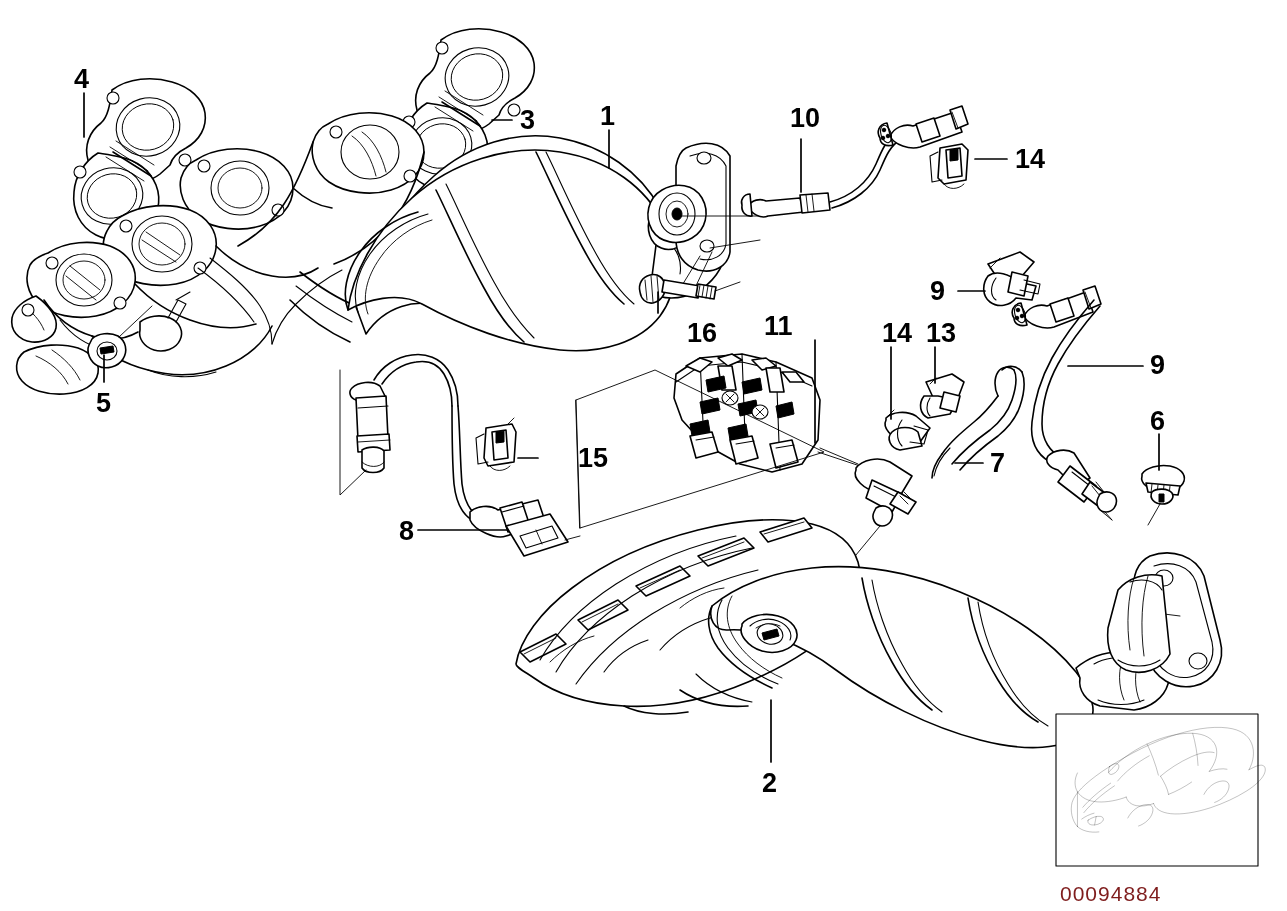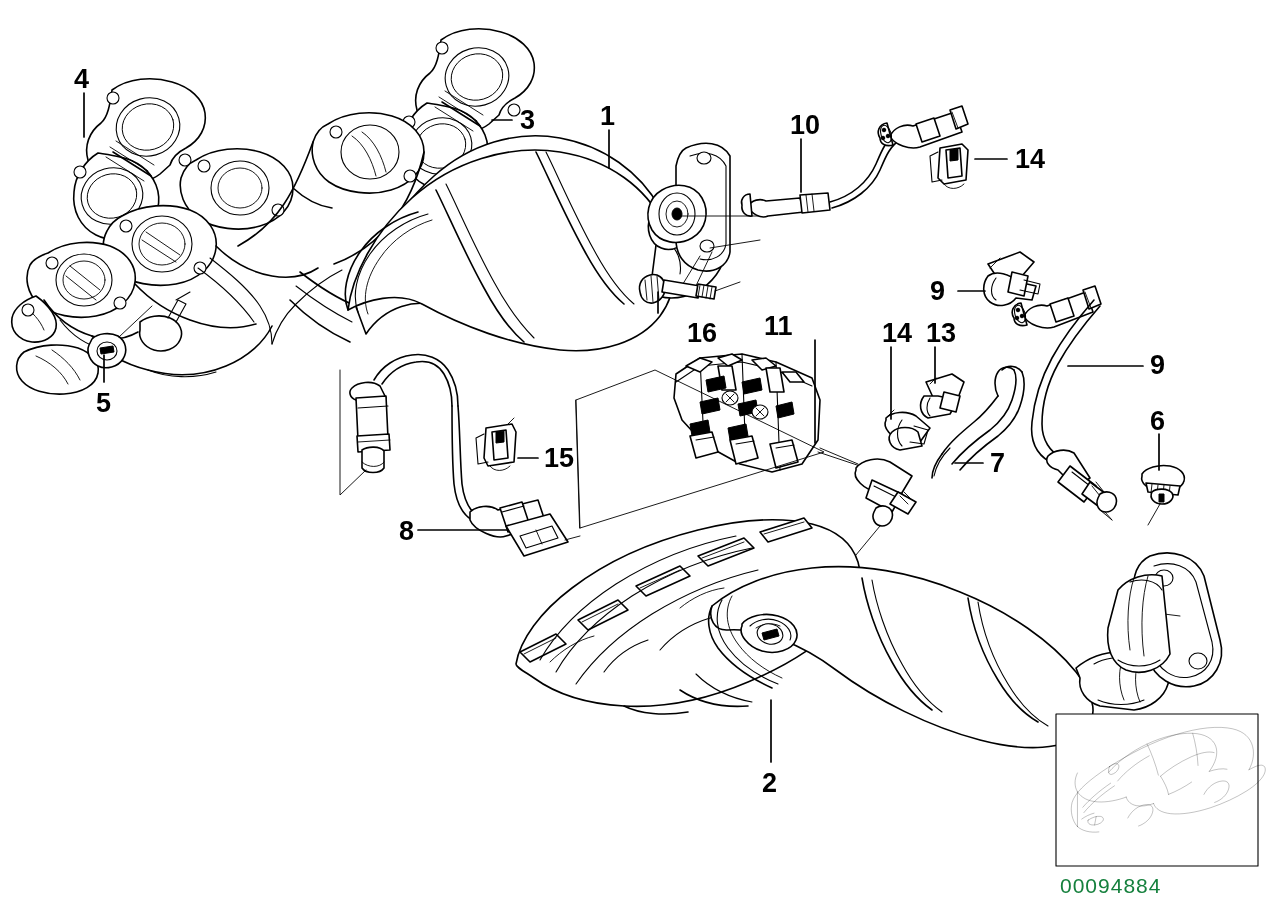--- a/index.html
+++ b/index.html
@@ -31,22 +31,23 @@
     font-weight: bold;
     color: #000000;
     line-height: 1;
     white-space: nowrap;
   }
   #diagram-number {
     position: absolute;
     font-family: "Liberation Sans", sans-serif;
     font-size: 21px;
     letter-spacing: 1px;
-    color: #15803d;
+    color: #7f1d1d;
     white-space: nowrap;
+    margin-top: 8px;
   }
   .ln { fill: none; stroke: #000; stroke-width: 1.6; stroke-linejoin: round; stroke-linecap: round; }
   .ln-thin { fill: none; stroke: #000; stroke-width: 1.1; stroke-linejoin: round; stroke-linecap: round; }
   .ln-hair { fill: none; stroke: #000; stroke-width: 0.9; stroke-linejoin: round; stroke-linecap: round; }
   .fillw { fill: #ffffff; stroke: #000; stroke-width: 1.6; stroke-linejoin: round; }
   .fillw-thin { fill: #ffffff; stroke: #000; stroke-width: 1.1; stroke-linejoin: round; }
   .fillk { fill: #000000; stroke: #000; stroke-width: 1; }
   .leader { fill: none; stroke: #000; stroke-width: 1.7; stroke-linecap: round; }
 </style>
 </head>
@@ -570,25 +571,25 @@
   <div id="callout-layer">
       <div class="callout-label" style="left: 600px; top: 103px;">1</div>
       <div class="callout-label" style="left: 762px; top: 770px;">2</div>
       <div class="callout-label" style="left: 520px; top: 107px;">3</div>
       <div class="callout-label" style="left: 74px; top: 66px;">4</div>
       <div class="callout-label" style="left: 96px; top: 390px;">5</div>
       <div class="callout-label" style="left: 1150px; top: 408px;">6</div>
       <div class="callout-label" style="left: 990px; top: 450px;">7</div>
       <div class="callout-label" style="left: 399px; top: 518px;">8</div>
       <div class="callout-label" style="left: 1150px; top: 352px;">9</div>
-      <div class="callout-label" style="left: 790px; top: 112px;">10</div>
+      <div class="callout-label" style="left: 790px; top: 105px;">10</div>
       <div class="callout-label" style="left: 764px; top: 313px;">11</div>
       <div class="callout-label" style="left: 926px; top: 320px;">13</div>
       <div class="callout-label" style="left: 930px; top: 278px;">9</div>
       <div class="callout-label" style="left: 1015px; top: 146px;">14</div>
       <div class="callout-label" style="left: 882px; top: 320px;">14</div>
-      <div class="callout-label" style="left: 544px; top: 445px;">15</div>
+      <div class="callout-label" style="left: 578px; top: 445px;">15</div>
       <div class="callout-label" style="left: 649px; top: 320px; margin-left: 38px;">16</div>
     </div>
 
   <div id="diagram-number" style="left: 1060px; top: 874px;">00094884</div>
 
 </div>
 
 </body></html>

